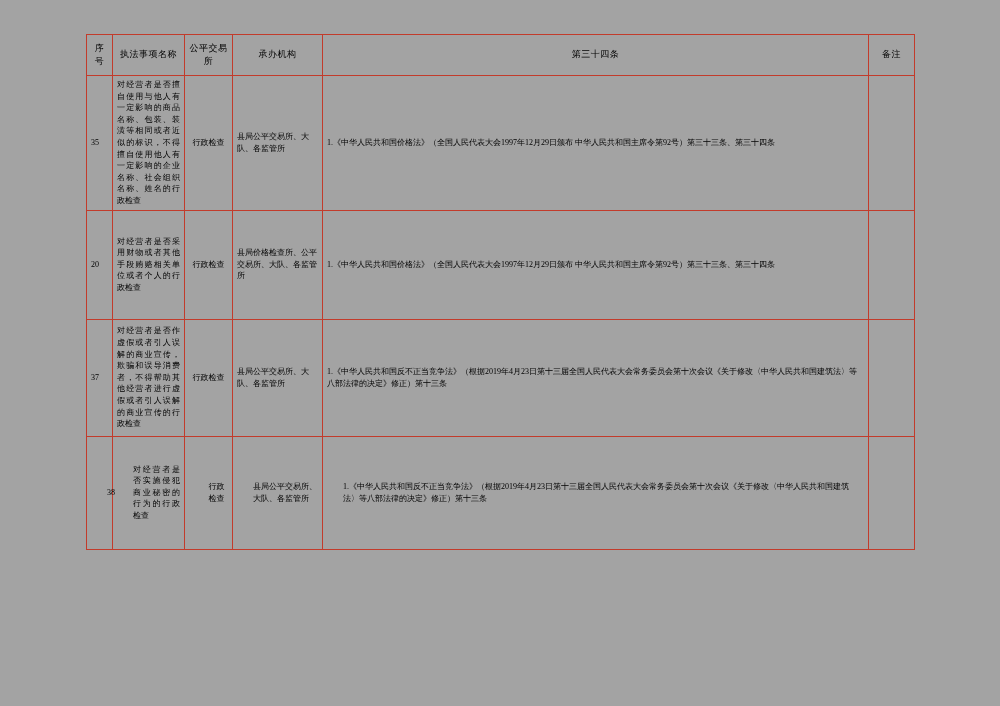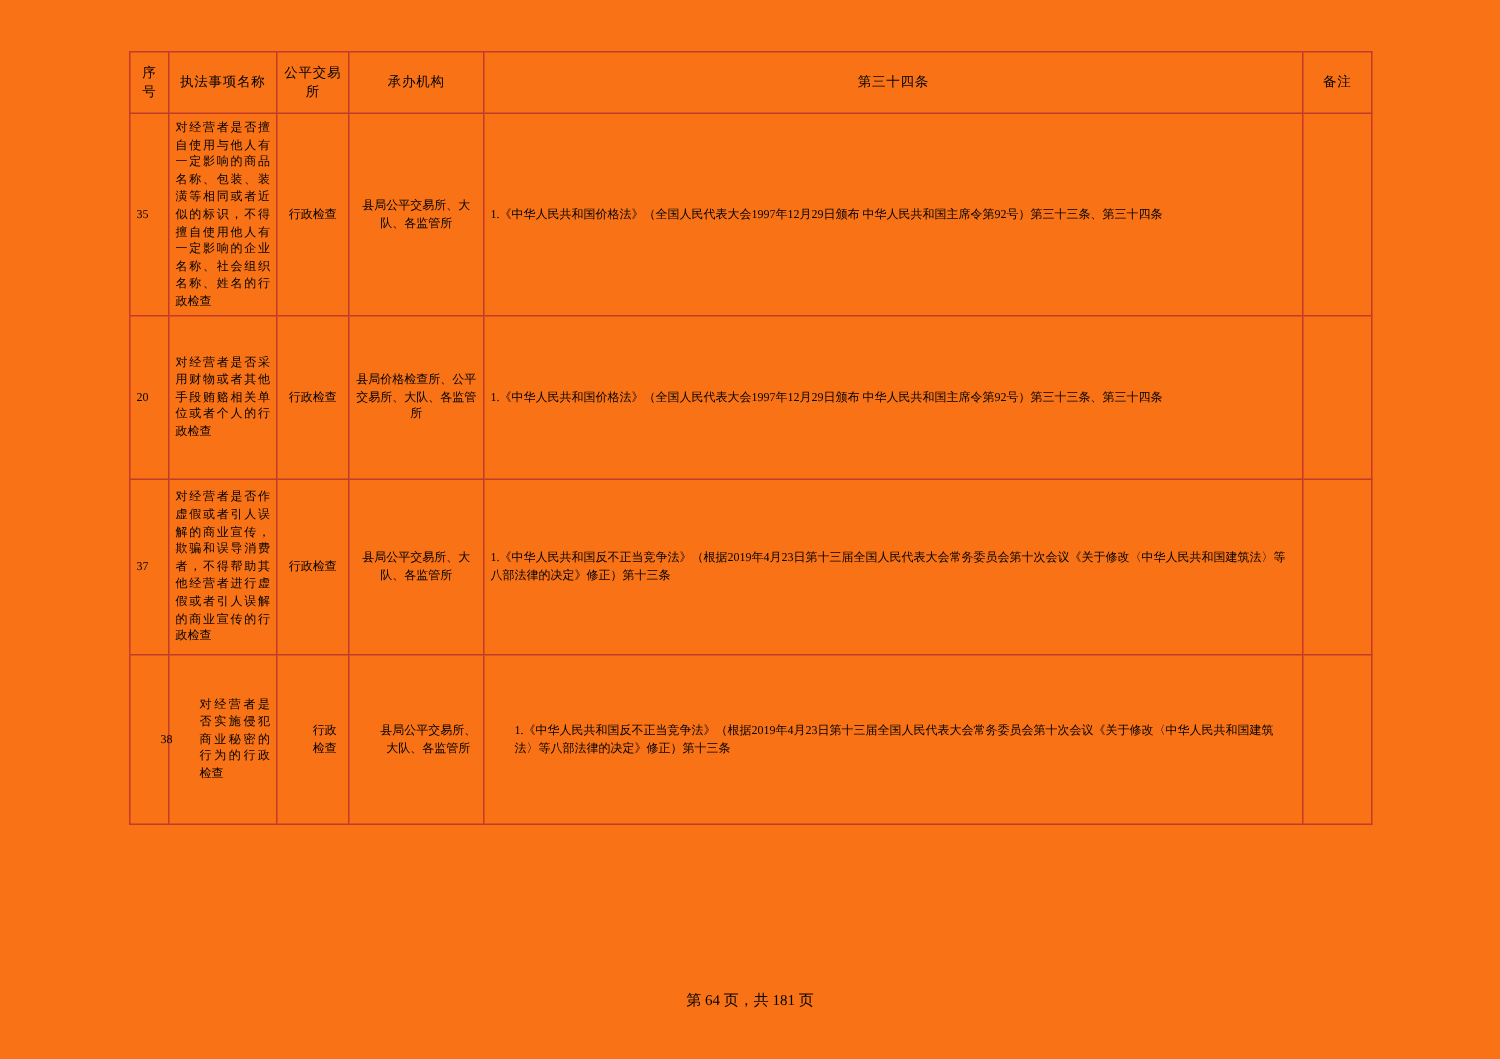--- a/index.html
+++ b/index.html
@@ -11,21 +11,21 @@
     height: 706px;
     background: #ffffff;
     font-family: "Liberation Serif", "DejaVu Serif", serif;
     color: #000000;
     overflow: hidden;
   }
   .page {
     position: relative;
     width: 1000px;
     height: 706px;
-    background: #f97316;
+    background: #a3a3a3;
     box-sizing: border-box;
     text-decoration: underline;
   }
   .doc-table {
     position: absolute;
     left: 86px;
     top: 34px;
     width: 828px;
     border-collapse: collapse;
     table-layout: fixed;
@@ -62,21 +62,21 @@
     line-height: 1.5;
     padding-left: 6px;
     padding-right: 6px;
   }
   .cell-type {
     text-align: center;
     font-size: 8px;
     line-height: 1.5;
   }
   .cell-org {
-    text-align: center;
+    text-align: left;
     font-size: 8px;
     line-height: 1.55;
     padding-left: 5px;
     padding-right: 5px;
   }
   .cell-basis {
     text-align: left;
     font-size: 8px;
     line-height: 1.6;
     padding-left: 5px;
@@ -154,15 +154,14 @@
         <td class="cell-no">38</td>
         <td class="cell-name">对经营者是否实施侵犯商业秘密的行为的行政检查</td>
         <td class="cell-type">行政检查</td>
         <td class="cell-org">县局公平交易所、大队、各监管所</td>
         <td class="cell-basis">1.《中华人民共和国反不正当竞争法》（根据2019年4月23日第十三届全国人民代表大会常务委员会第十次会议《关于修改〈中华人民共和国建筑法〉等八部法律的决定》修正）第十三条</td>
         <td class="cell-note"></td>
       </tr>
     </tbody>
   </table>
 
-  <div class="footer">第 64 页，共 181 页</div>
 
 </div>
 
 </body></html>

